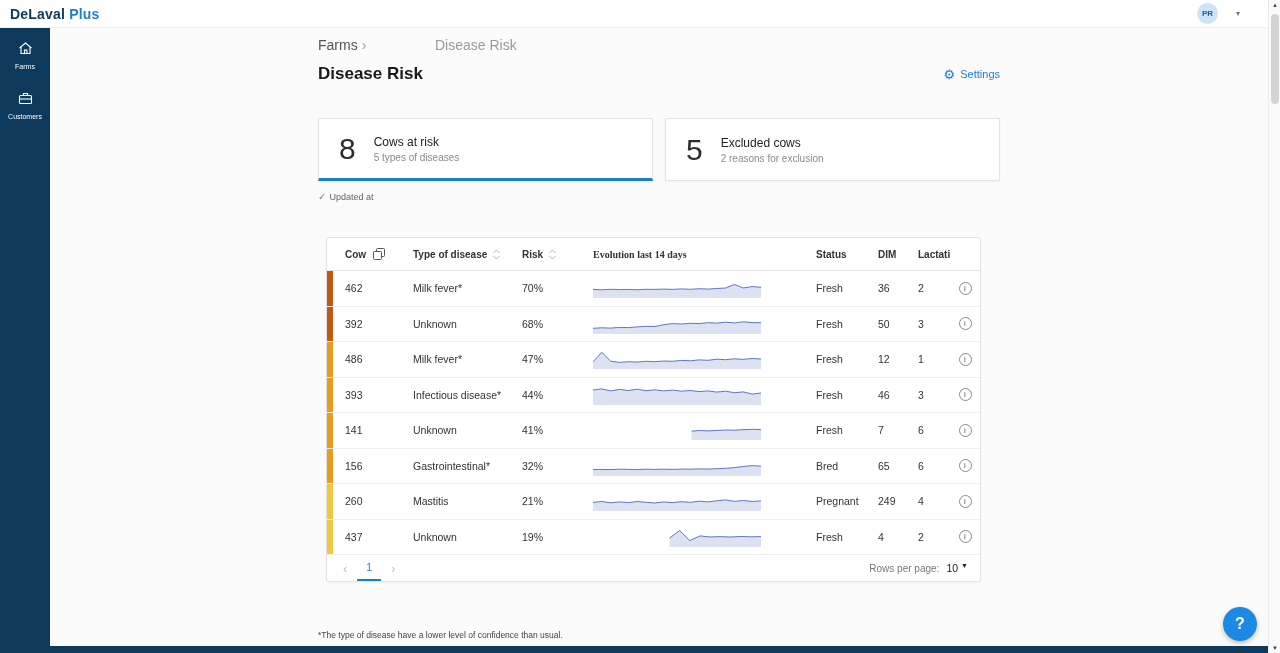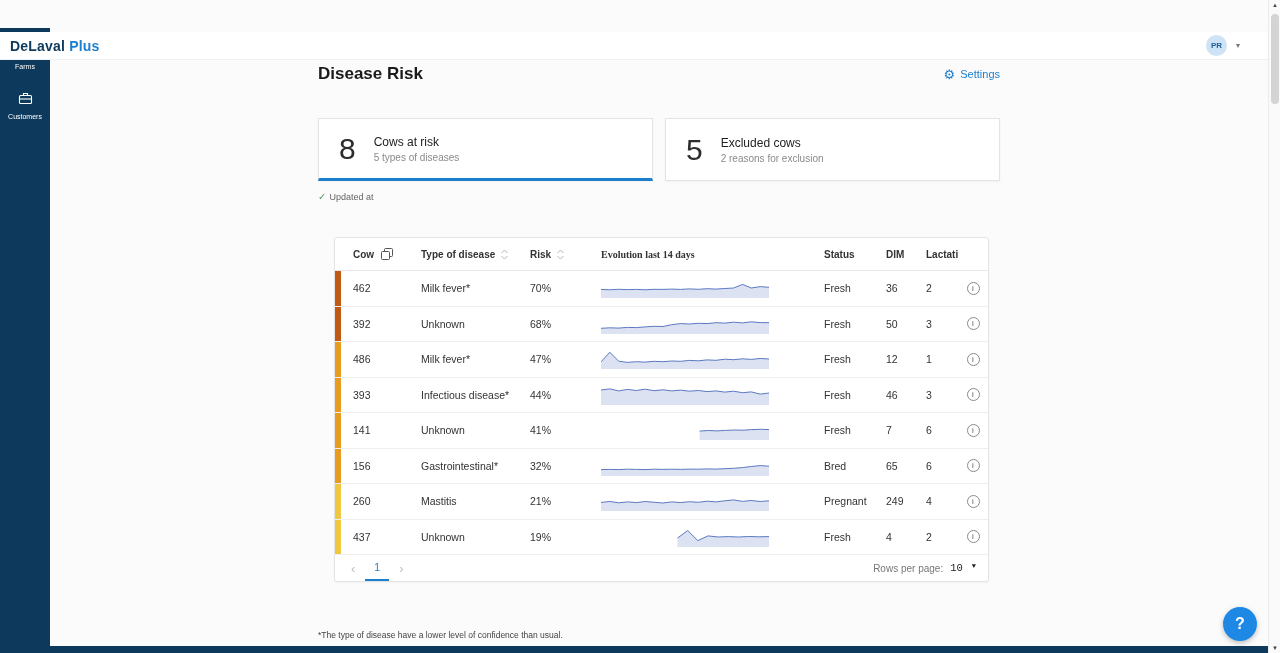--- a/index.html
+++ b/index.html
@@ -1,25 +1,25 @@
 <!DOCTYPE html>
 <html><head>
 <meta charset="utf-8">
 <style>
   * { margin:0; padding:0; box-sizing:border-box; }
   html,body { width:1280px; height:653px; overflow:hidden; }
   body { font-family:"Liberation Sans", sans-serif; background:#fbfbfb; position:relative; color:#333; }
   [data-interactable="true"] { cursor:pointer; }
 
   
-  .topbar { position:absolute; top:0; left:0; right:12px; height:28px; background:#fff; border-bottom:1px solid #f0f0f0; z-index:6; display:flex; align-items:center; justify-content:space-between; padding:0 10px;margin-top:32px; }
+  .topbar { position:absolute; top:0; left:0; right:12px; height:28px; background:#fff; border-bottom:1px solid #f0f0f0; z-index:6; display:flex; align-items:center; justify-content:space-between; padding:0 10px; }
   .logo { font-size:14px; font-weight:bold; letter-spacing:.2px; }
   .logo .l1 { color:#0d3a5c; }
   .logo .l2 { color:#1b7fd0; }
-  .topbar-right { display:flex; align-items:center; gap:9px; padding-right:18px; }
+  .topbar-right { display:flex; align-items:center; gap:18px; padding-right:18px; }
   .avatar { width:21px; height:21px; border-radius:50%; background:#cfe3f6; color:#1c5e9e; font-size:8px; font-weight:bold; display:flex; align-items:center; justify-content:center; }
   .avatar-caret { font-size:8px; color:#777; }
 
   
   .sidebar { position:absolute; top:28px; left:0; width:50px; bottom:0; background:#0d3a5c; z-index:5; display:flex; flex-direction:column; align-items:center; padding-top:12px; gap:20px; }
   .side-item { display:flex; flex-direction:column; align-items:center; gap:3px; color:#fff; }
   .side-item .lbl { font-size:7px; color:#fff; }
 
   
   .bottom-strip { position:absolute; left:0; right:12px; bottom:0; height:7px; background:#0d3a5c; z-index:4; }
@@ -50,21 +50,21 @@
   .card .t1 { font-size:12px; color:#222; }
   .card .t2 { font-size:10px; color:#8a8a8a; }
 
   
   .updated { position:absolute; top:163px; left:268px; width:682px; text-align:left; }
   .updated .l1 { font-size:9px; color:#666; }
   .updated .check { color:#5f9b62; margin-right:3px; font-size:10px; }
   .updated .l2 { font-size:10px; font-weight:bold; color:#222; margin-top:2px; }
 
   
-  .table { position:absolute; top:209px; left:284px; width:655px; background:#fff; border:1px solid #e4e4e4; border-radius:3px; box-shadow:0 1px 2px rgba(0,0,0,.04); }
+  .table { position:absolute; top:209px; left:276px; width:655px; background:#fff; border:1px solid #e4e4e4; border-radius:3px; box-shadow:0 1px 2px rgba(0,0,0,.04); }
   .tgrid { display:grid; grid-template-columns:74px 113px 63px 227px 62px 40px 44px 30px; }
   .thead { height:33px; border-bottom:1px solid #e8e8e8; }
   .thead .cell { font-size:10px; font-weight:bold; color:#333; }
   .cell { display:flex; align-items:center; padding-left:12px; overflow:hidden; white-space:nowrap; }
   .c-cow { padding-left:18px; position:relative; }
   .c-risk { padding-left:8px; }
   .c-spark { padding-left:16px;font-family:Liberation Serif, serif; }
   .c-info { justify-content:center; padding-left:0; }
   .sort-icon { margin-left:6px; display:inline-flex; }
   .copy-icon { margin-left:7px; display:inline-flex; }
@@ -72,21 +72,21 @@
   .risk-bar { position:absolute; left:0; top:0; bottom:0; width:6px; }
   .info-circle { width:13px; height:13px; border:1px solid #8a8a8a; border-radius:50%; font-size:8px; color:#555; display:flex; align-items:center; justify-content:center; }
   .spark { display:block; }
 
   
   .tfoot { height:26px; display:flex; align-items:stretch; justify-content:space-between; padding:0 12px; font-size:10px; color:#777; }
   .pager { display:flex; align-items:stretch; gap:6px; }
   .pg-chev { color:#c0c0c0; font-size:13px; display:flex; align-items:center; padding:0 4px; }
   .pg-num { color:#1b7fd0; font-size:10.5px; display:flex; align-items:center; padding:0 9px; border-bottom:2px solid #1b7fd0; }
   .rpp { display:flex; align-items:center; gap:7px; }
-  .rpp-val { color:#222; display:flex; align-items:flex-start; gap:9px; font-size:10.5px;font-family:Liberation Mono, monospace; }
+  .rpp-val { color:#222; display:flex; align-items:flex-start; gap:3px; font-size:10.5px; }
   .rpp-caret { font-size:7px; color:#222; }
 
   
   .footnote { position:absolute; left:268px; bottom:6px; font-size:8.5px; color:#444; }
   .help-btn { position:absolute; right:11px; bottom:5px; width:34px; height:34px; border-radius:50%; background:#1e88e5; color:#fff; font-size:16px; font-weight:bold; display:flex; align-items:center; justify-content:center; box-shadow:0 2px 5px rgba(0,0,0,.25); }
 </style>
 </head>
 <body>
 
 <div class="topbar" data-interactable="false">

